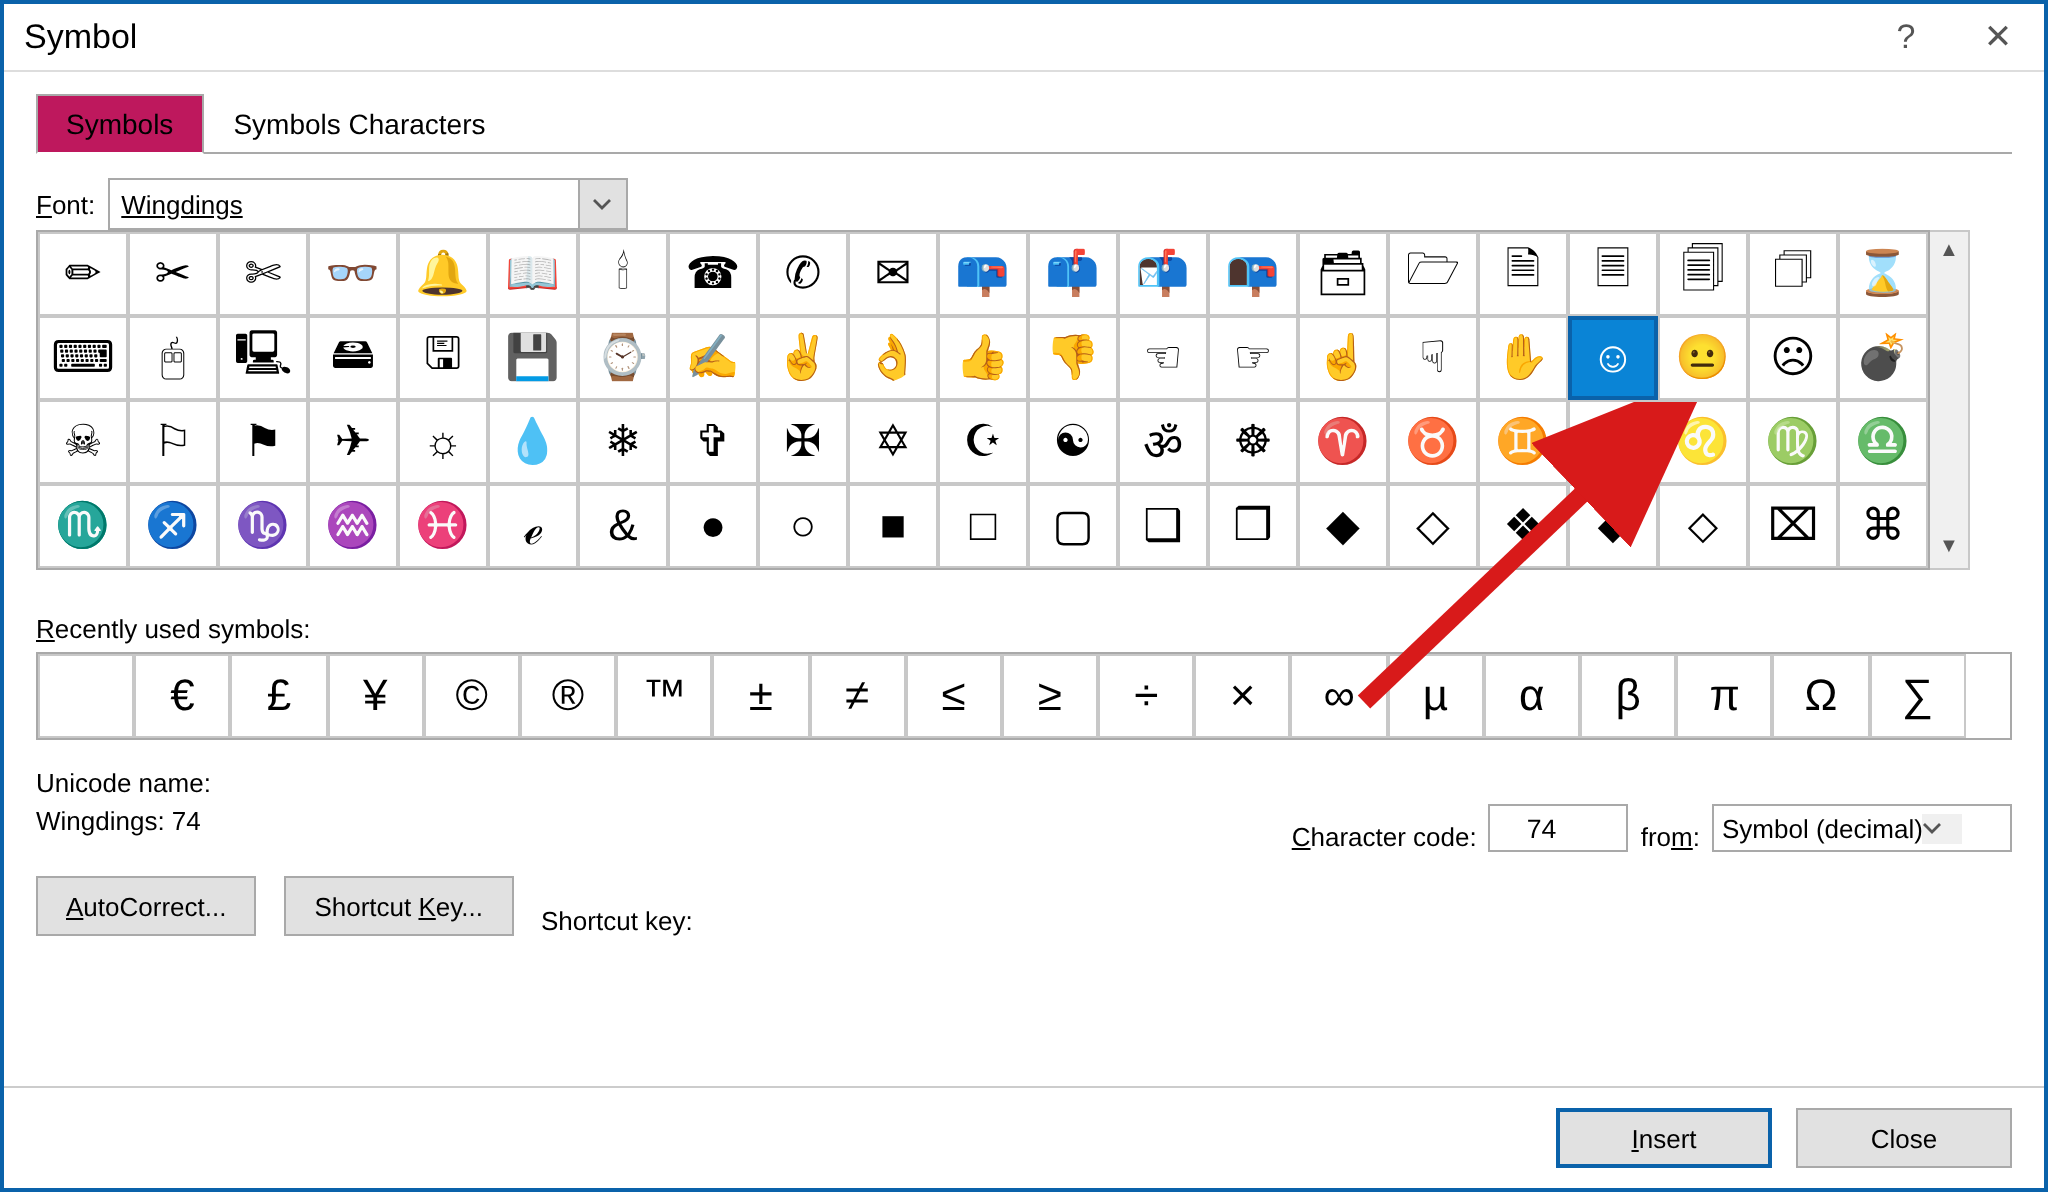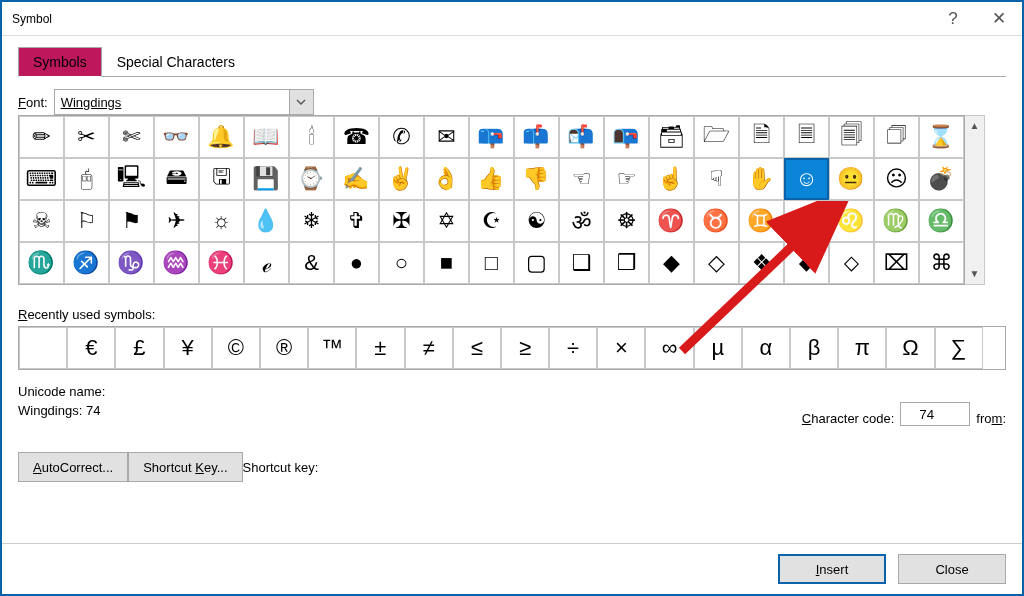--- a/index.html
+++ b/index.html
@@ -21,21 +21,21 @@
   .titlebar {
     height: 34px;
     background: #fff;
     display: flex;
     align-items: center;
     padding: 0 0 0 10px;
     border-bottom: 1px solid #ddd;
   }
   .titlebar .title {
     flex: 1;
-    font-size: 12px;
+    font-size: 17px;
   }
   .titlebar .ctrl {
     width: 46px;
     height: 32px;
     display: flex;
     align-items: center;
     justify-content: center;
     font-size: 17px;
     color: #555;
   }
@@ -177,23 +177,23 @@
     position: relative;
     background: #fff;
   }
   .from-select .drop {
     border: none;
     background: #f0f0f0;
     width: 20px;
   }
   .button-row {
     display: flex;
-    align-items: center;
-    gap: 0;
-    margin-top: 20px;
+    align-items: flex-end;
+    gap: 14px;
+    margin-top: 6px;
   }
   .btn {
     min-width: 108px;
     height: 30px;
     border: 1px solid #a9a9a9;
     background: #e1e1e1;
     display: flex;
     align-items: center;
     justify-content: center;
     padding: 0 14px;
@@ -221,21 +221,21 @@
 <div class="window">
   <div class="titlebar">
     <div class="title">Symbol</div>
     <div class="ctrl">?</div>
     <div class="ctrl">✕</div>
   </div>
 
   <div class="body">
     <div class="tabstrip">
       <div class="tab active">Symbols</div>
-      <div class="tab">Special Characters</div>
+      <div class="tab">Symbols Characters</div>
     </div>
 
     <div class="row">
       <label><span style="text-decoration:underline">F</span>ont:</label>
       <div class="font-select">
         <span>Wingdings</span>
         <div class="drop">
           <svg viewBox="0 0 10 10">
               <path d="M1 3 L5 7 L9 3" fill="none" stroke="#555" stroke-width="1.4"></path>
             </svg>
@@ -362,20 +362,28 @@
 
     <div class="meta-area">
       <div class="meta-left">
         <div>Unicode name:</div>
         <div>Wingdings: 74</div>
       </div>
       <div class="meta-right">
         <label><span style="text-decoration:underline">C</span>haracter code:</label>
         <input class="char-input" value="74" style="">
         <label>fro<span style="text-decoration:underline">m</span>:</label>
+        <div class="from-select">
+          <span>Symbol (decimal)</span>
+          <div class="drop">
+            <svg viewBox="0 0 10 10">
+                <path d="M1 3 L5 7 L9 3" fill="none" stroke="#555" stroke-width="1.4"></path>
+              </svg>
+          </div>
+        </div>
       </div>
     </div>
 
     <div class="button-row">
       <div class="btn">
           <span><span style="text-decoration:underline">A</span>utoCorrect...</span>
         </div>
       <div class="btn">
           <span>Shortcut <span style="text-decoration:underline">K</span>ey...</span>
         </div>

